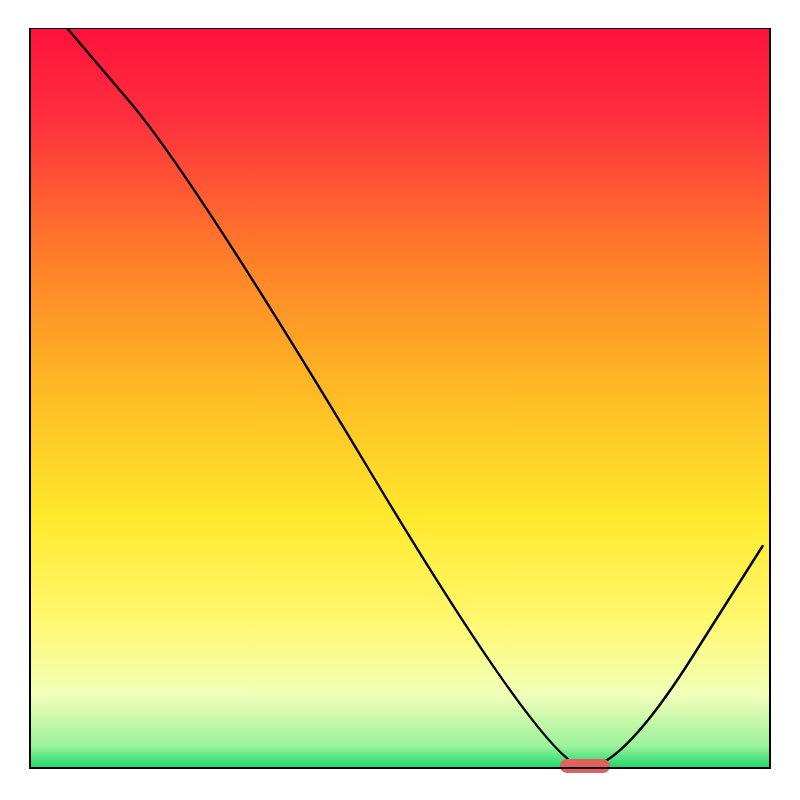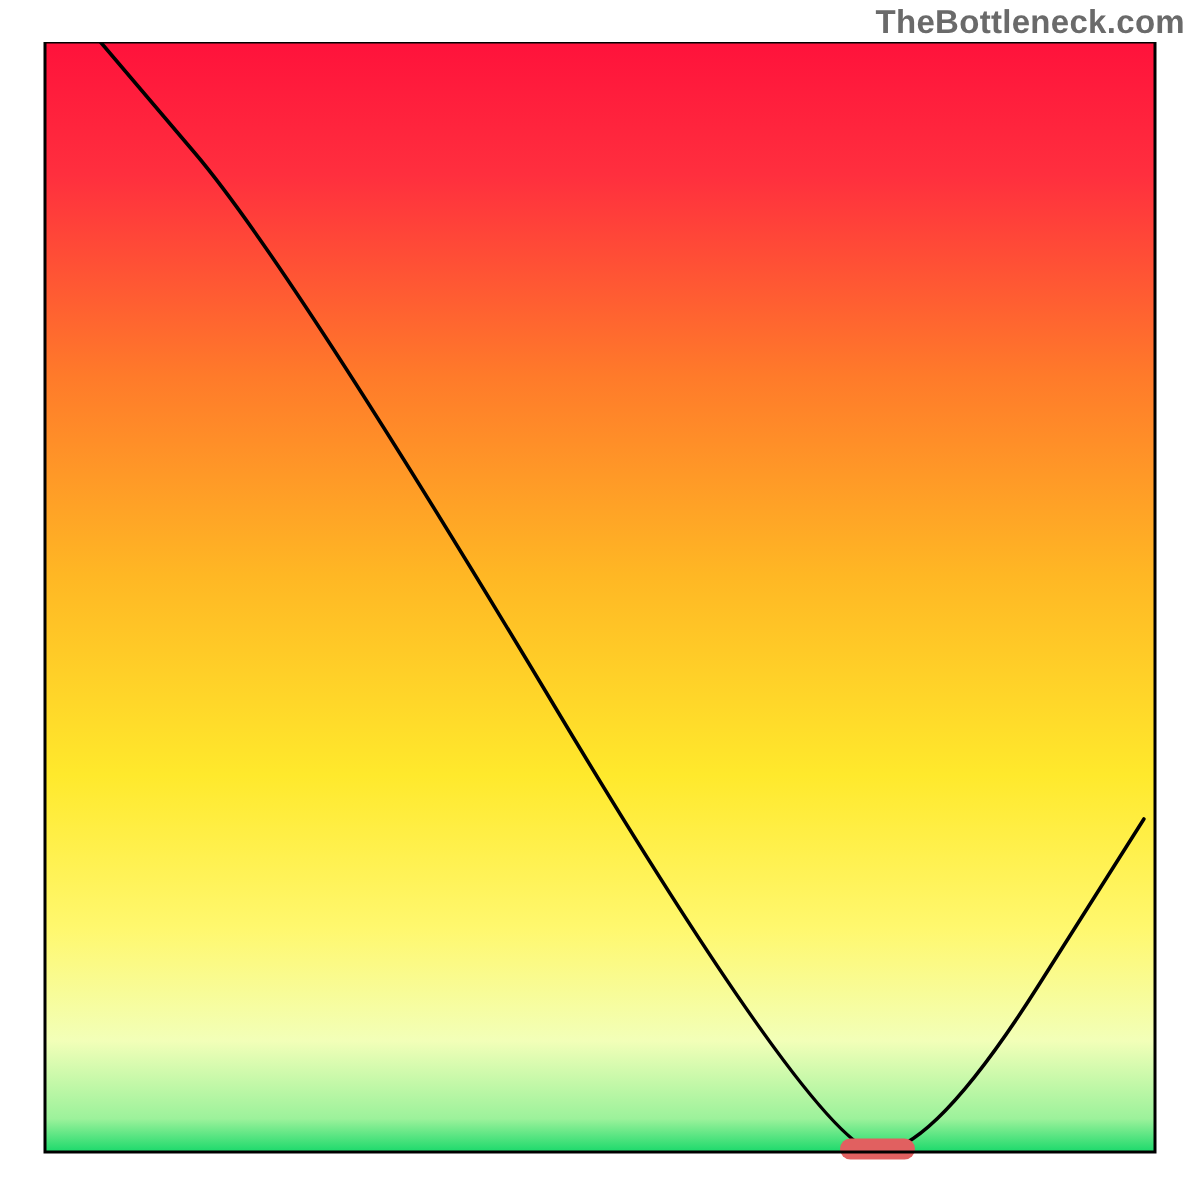--- a/index.html
+++ b/index.html
@@ -29,21 +29,20 @@
     top: 28px;   
     left: 10px;
     width: 780px;
     height: 762px;
   }
 </style>
 </head>
 <body>
 
 <div class="container">
-  <div class="watermark">TheBottleneck.com</div>
 
   <svg class="chart" viewBox="0 0 780 762" preserveAspectRatio="none">
     <defs>
       <linearGradient id="bg-grad" x1="0" y1="0" x2="0" y2="1">
           <stop offset="0%" stop-color="#ff123b"></stop>
           <stop offset="12%" stop-color="#ff2f3e"></stop>
           <stop offset="30%" stop-color="#ff7a2a"></stop>
           <stop offset="48%" stop-color="#ffb724"></stop>
           <stop offset="66%" stop-color="#ffe92c"></stop>
           <stop offset="80%" stop-color="#fff86f"></stop>

